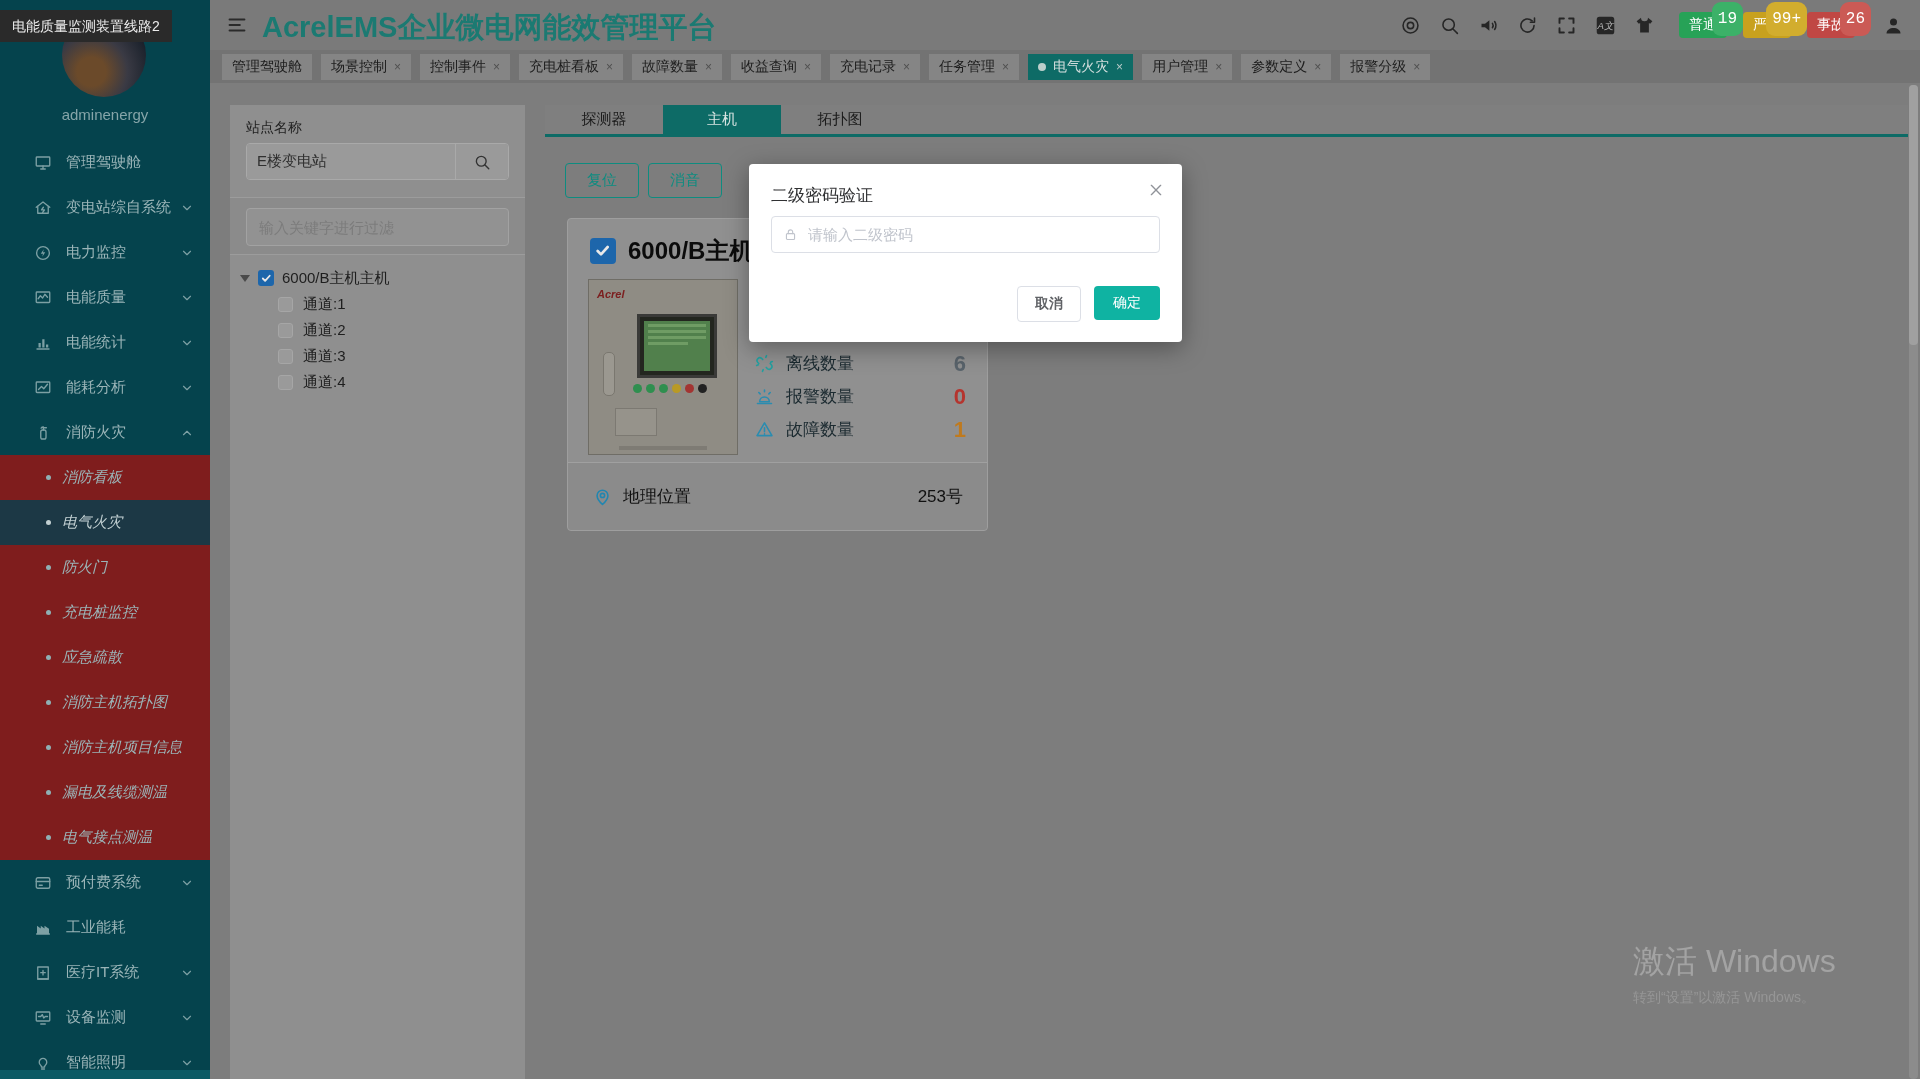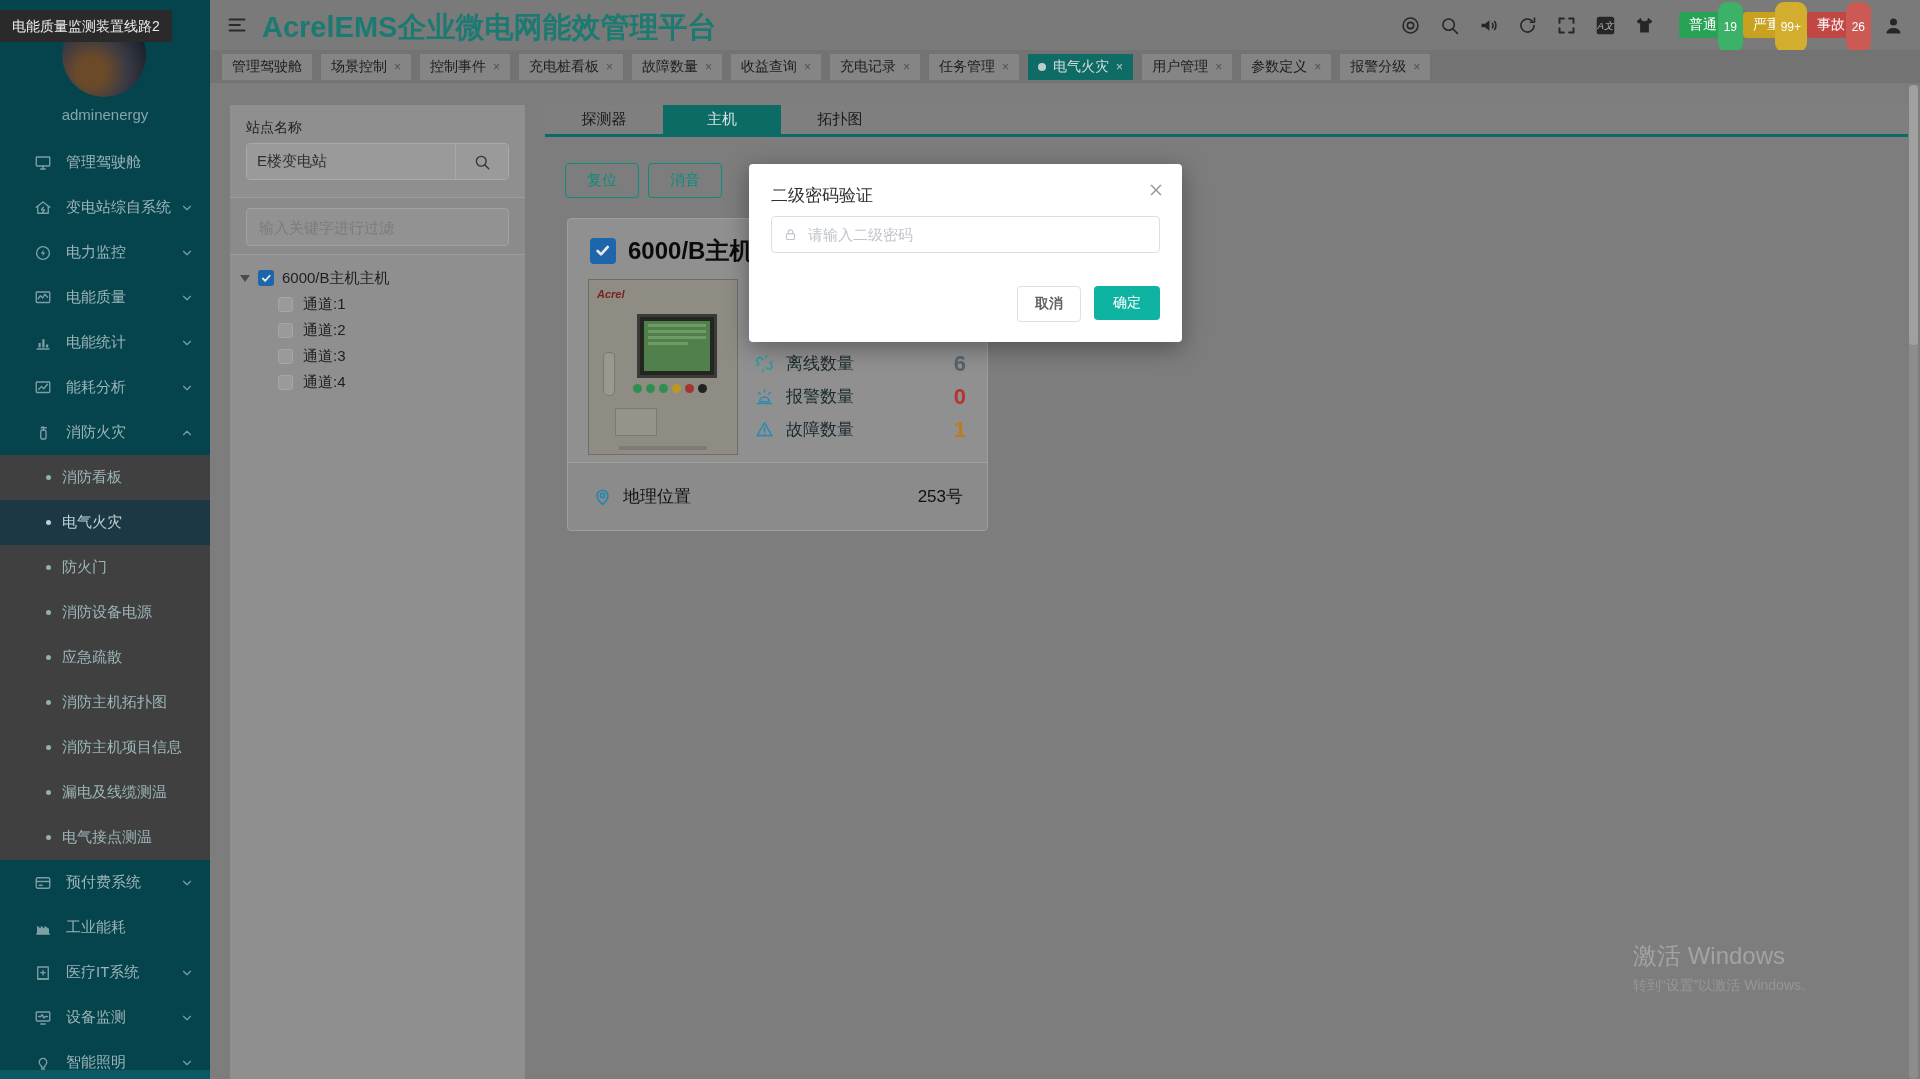--- a/index.html
+++ b/index.html
@@ -10,41 +10,41 @@
 
   
   #sidebar{position:absolute;left:0;top:0;width:210px;height:1079px;background:#05434d;z-index:5;}
   #avatar{position:absolute;left:62px;top:13px;width:84px;height:84px;border-radius:50%;
     background:radial-gradient(circle at 35% 70%, #6b4a2a 0 18%, #3a3a44 45%, #141c26 80%);}
   #username{position:absolute;left:0;top:106px;width:210px;text-align:center;color:#86a5a9;font-size:15px;}
   #sidebar-menu{position:absolute;left:0;top:140px;width:210px;}
   .menu-item{height:45px;display:flex;align-items:center;color:#9bb5b8;font-size:15px;cursor:pointer;position:relative;}
   .menu-item .mi-icon{width:18px;height:18px;margin-left:34px;margin-right:14px;color:#7da0a4;}
   .menu-item .chev{position:absolute;right:16px;width:14px;height:14px;color:#7da0a4;}
-  .submenu{background:#404040;}
+  .submenu{background:#7f1d1d;font-style:italic;}
   .submenu-item{height:45px;display:flex;align-items:center;color:#9bb5b8;font-size:15px;cursor:pointer;}
   .submenu-item .bullet{width:5px;height:5px;border-radius:50%;background:#8fb0b4;margin-left:46px;margin-right:11px;}
   .submenu-item.active{background:#1c3845;color:#c2d0d2;}
   .submenu-item.active .bullet{background:#c2d0d2;}
   #sidebar-bottom-strip{position:absolute;left:0;bottom:0;width:210px;height:9px;background:#0a5a64;}
 
   
   #tooltip{position:absolute;left:0;top:10px;height:32px;line-height:32px;padding:0 12px;background:#2a2a2a;
     color:#ececec;font-size:14px;border-radius:0;z-index:50;white-space:nowrap;}
 
   
   #header{position:absolute;left:210px;top:0;width:1710px;height:50px;background:#7a7a7a;}
   #hamburger{position:absolute;left:16px;top:14px;width:22px;height:22px;color:#2a2a2a;cursor:pointer;}
   #page-title{position:absolute;left:52px;top:8px;font-size:29px;font-weight:700;color:#1b7a72;white-space:nowrap;}
   #header-right{position:absolute;right:16px;top:0;height:50px;display:flex;align-items:center;gap:18px;}
   .hicon{width:21px;height:21px;color:#262626;cursor:pointer;}
   .badge{position:relative;height:26px;border-radius:4px;color:#fff;font-size:14px;display:flex;align-items:center;
     justify-content:center;padding:0 10px;margin:0 10px 0 6px;cursor:pointer;}
   .badge .bubble{position:absolute;top:-10px;right:-16px;height:18px;line-height:18px;border-radius:9px;
-    padding:16px 6px;font-size:12px;color:#fff;}
+    padding:8px 6px;font-size:16px;color:#fff;font-family:Liberation Mono, monospace;}
 
   
   #tabstrip{position:absolute;left:210px;top:50px;width:1710px;height:33px;background:#737373;display:flex;
     align-items:center;padding-left:12px;box-sizing:border-box;gap:9px;}
   .wtab{height:26px;background:#858585;color:#1d1d1d;font-size:14px;display:flex;align-items:center;
     padding:0 10px;gap:7px;cursor:pointer;white-space:nowrap;}
   .wtab .x{font-size:12px;color:#4f4f4f;}
   .wtab.active{background:#0e6b66;color:#d3dedd;}
   .wtab.active .x{color:#b9cbc9;}
   .wtab.active .dot{width:8px;height:8px;border-radius:50%;background:#bccfcc;}
@@ -126,21 +126,21 @@
   #modal-input{flex:1;border:0;outline:0;font-size:15px;color:#303133;font-family:inherit;min-width:0;}
   #modal-input::placeholder{color:#c0c4cc;}
   #modal-btns{position:absolute;right:22px;bottom:20px;display:flex;gap:13px;}
   #modal-cancel{width:62px;height:34px;background:#fff;border:1px solid #dcdfe6;border-radius:4px;color:#606266;
     font-size:14px;display:flex;align-items:center;justify-content:center;cursor:pointer;font-weight:bold;}
   #modal-confirm{width:66px;height:34px;border:0;border-radius:4px;color:#fff;font-size:14px;
     display:flex;align-items:center;justify-content:center;cursor:pointer;}
 
   
   #watermark{position:absolute;left:1633px;top:940px;z-index:3;}
-  #wm1{font-size:24px;color:#a3a3a3;}
+  #wm1{font-size:32px;color:#a3a3a3;}
   #wm2{font-size:14px;color:#969696;margin-top:5px;}
   #scrollbar{position:absolute;right:2px;top:85px;width:9px;height:994px;background:#8c8c8c;border-radius:4px;}
   #scroll-thumb{position:absolute;left:0;top:0;width:9px;height:260px;background:#a0a0a0;border-radius:4px;}
 </style>
 </head>
 <body>
 
 <div id="app">
 
   <aside id="sidebar">
@@ -251,21 +251,21 @@
           <div class="submenu-item active">
             <span class="bullet"></span>
             <span>电气火灾</span>
           </div>
           <div class="submenu-item">
             <span class="bullet"></span>
             <span>防火门</span>
           </div>
           <div class="submenu-item">
             <span class="bullet"></span>
-            <span>消防设备电源</span>
+            <span>充电桩监控</span>
           </div>
           <div class="submenu-item">
             <span class="bullet"></span>
             <span>应急疏散</span>
           </div>
           <div class="submenu-item">
             <span class="bullet"></span>
             <span>消防主机拓扑图</span>
           </div>
           <div class="submenu-item">

